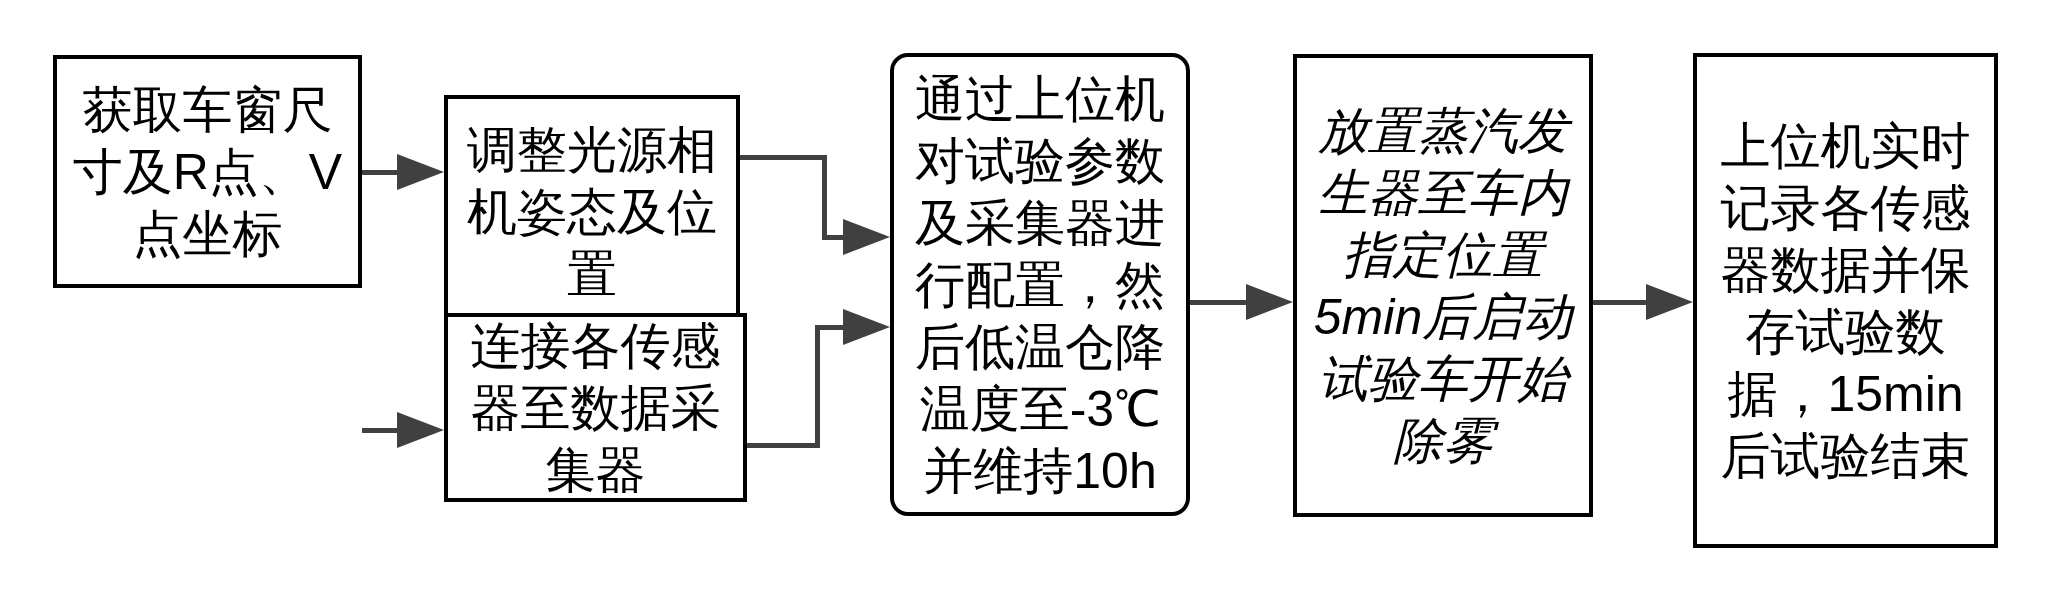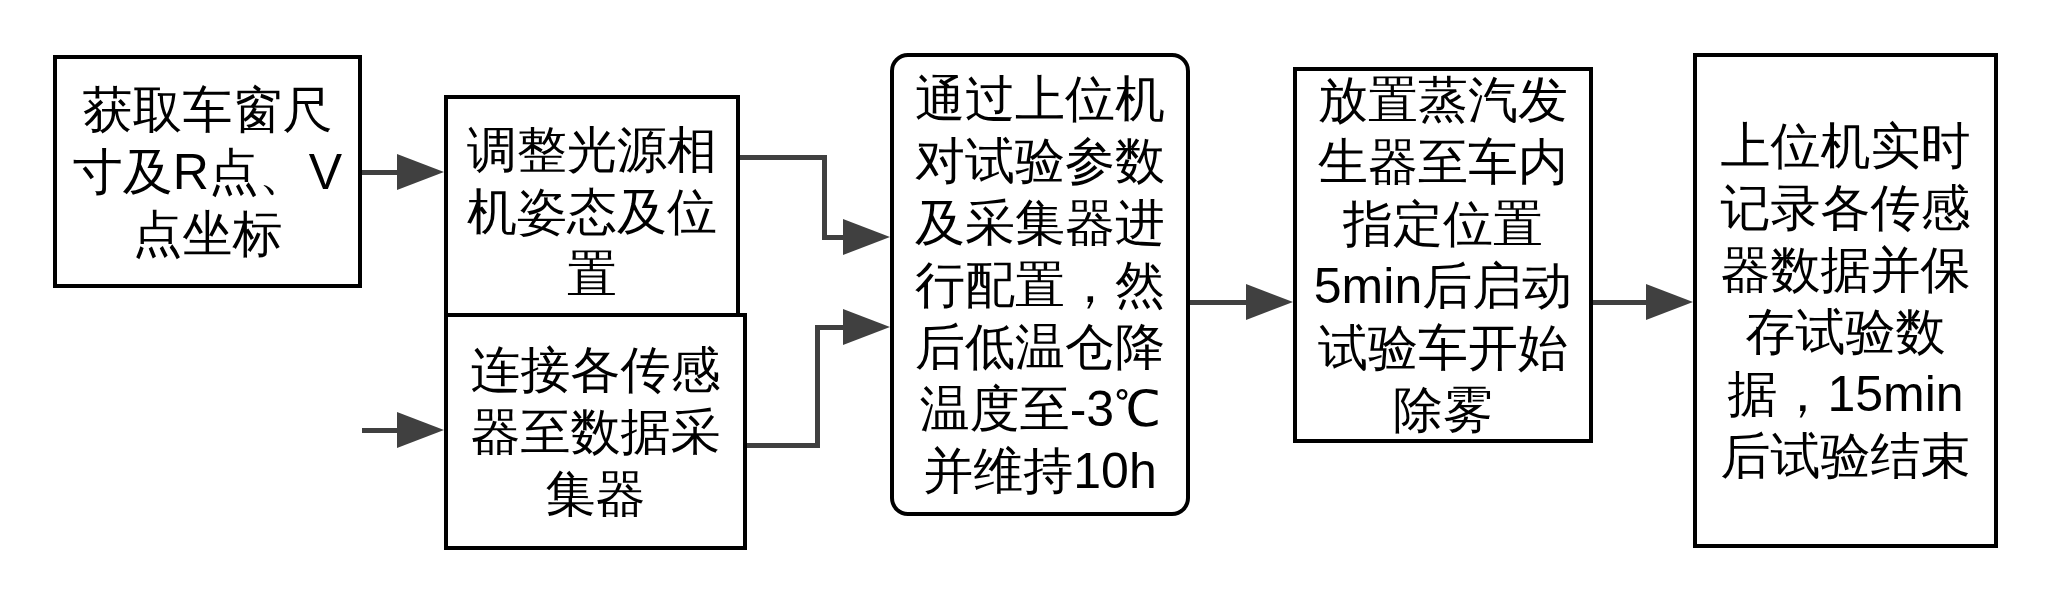--- a/index.html
+++ b/index.html
@@ -34,23 +34,23 @@
     position: absolute;
     width: 0; height: 0;
     border-left: 47px solid #404040;
     border-top: 18px solid transparent;
     border-bottom: 18px solid transparent;
   }
   
   #b1 { left: 53px;   top: 55px; width: 309px; height: 233px; }
   #b2 { left: 53px;   top: 315px; width: 309px; height: 237px; }
   #b3 { left: 444px;  top: 55px; width: 296px; height: 233px; margin-top: 40px; }
-  #b4 { left: 444px;  top: 313px; width: 303px; height: 237px; }
+  #b4 { left: 444px;  top: 313px; width: 303px; height: 189px; }
   #b5 { left: 890px;  top: 53px; width: 300px; height: 463px; border-radius: 18px; }
-  #b6 { left: 1293px; top: 67px; width: 300px; height: 376px; }
+  #b6 { left: 1293px; top: 54px; width: 300px; height: 463px; font-style: italic; }
   #b7 { left: 1693px; top: 53px; width: 305px; height: 495px; }
 </style>
 </head>
 <body>
 
 <div class="canvas">
 
   <div class="box" id="b1">
     <span class="txt">获取车窗尺
 寸及R点、V

